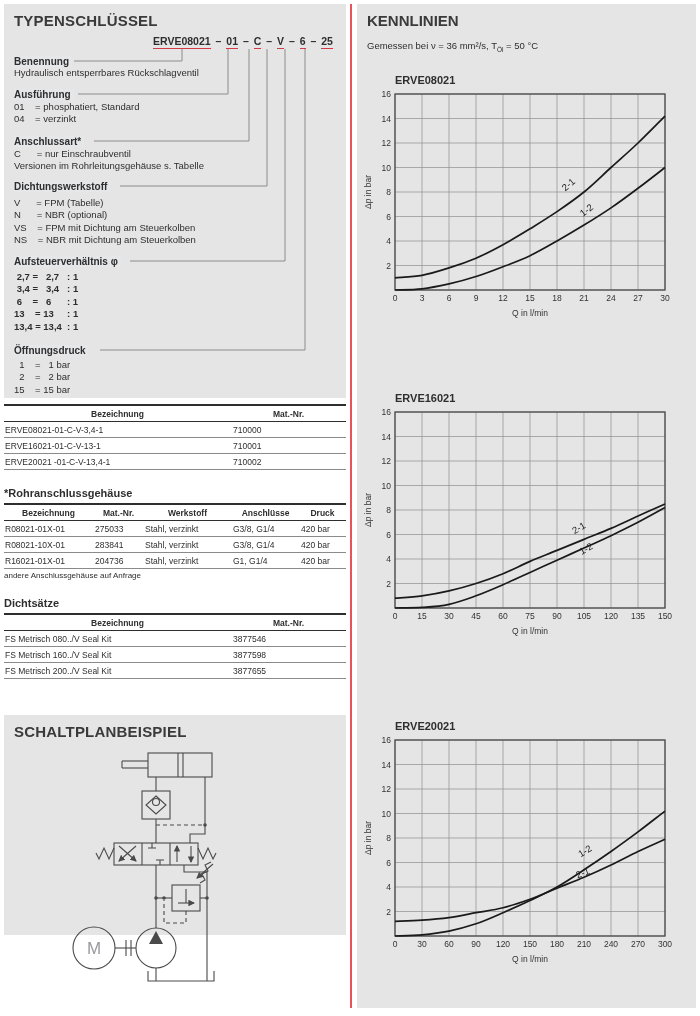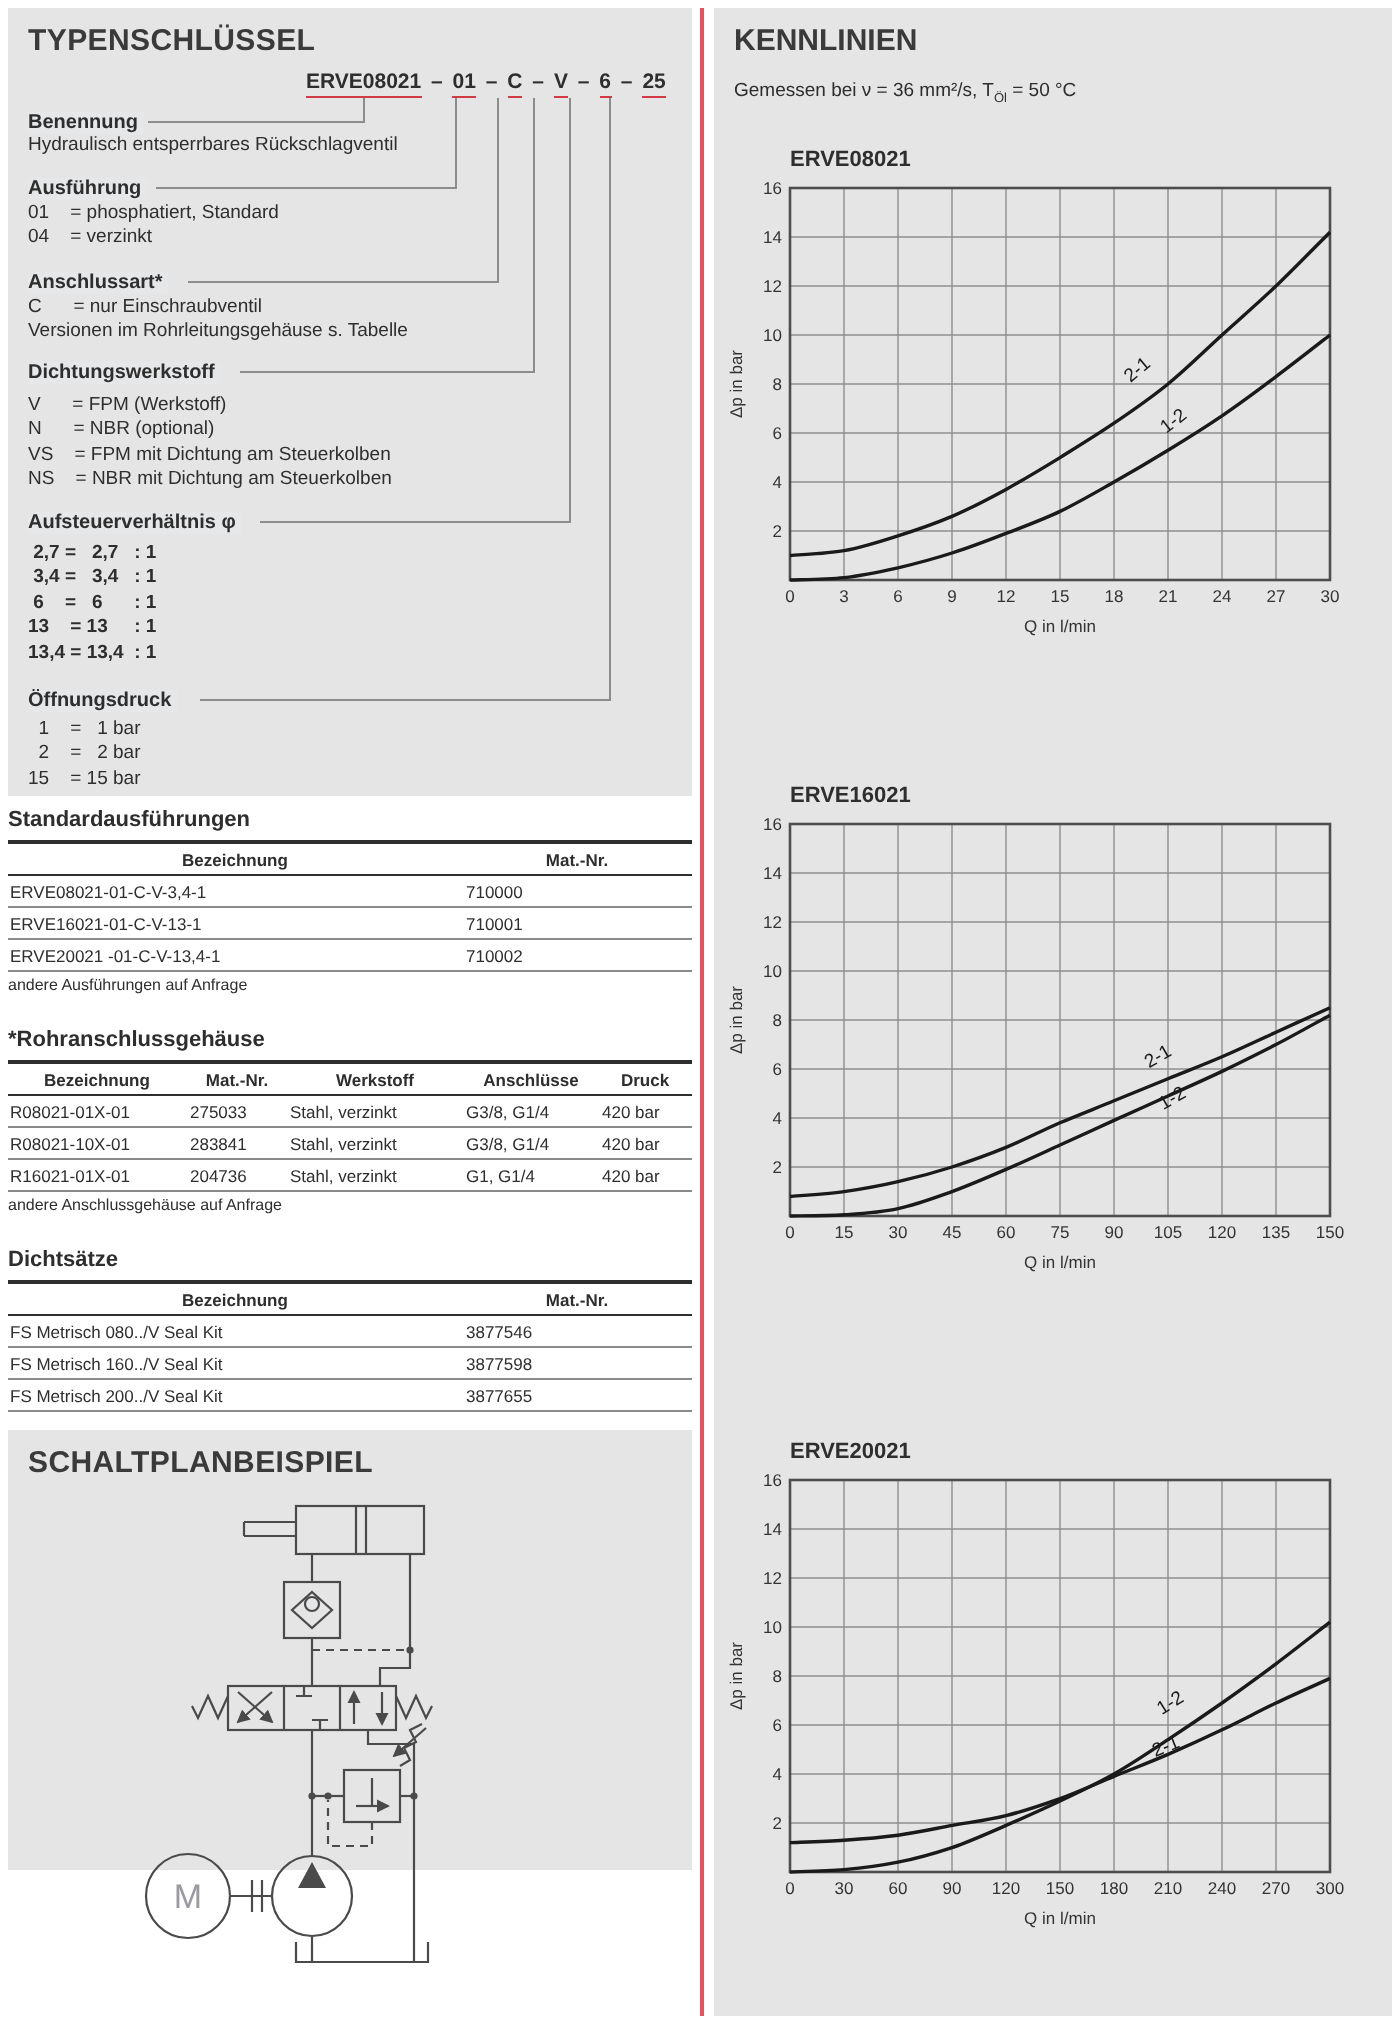--- a/index.html
+++ b/index.html
@@ -69,21 +69,21 @@
             <div class="tk-line">01    = phosphatiert, Standard</div>
             <div class="tk-line">04    = verzinkt</div>
           </div>
           <div class="tk-group tk-label" style="top: 132px;">Anschlussart*</div>
           <div class="tk-group" style="top: 144px;">
             <div class="tk-line">C      = nur Einschraubventil</div>
             <div class="tk-line">Versionen im Rohrleitungsgehäuse s. Tabelle</div>
           </div>
           <div class="tk-group tk-label" style="top: 177px;">Dichtungswerkstoff</div>
           <div class="tk-group" style="top: 193px;">
-            <div class="tk-line">V      = FPM (Werkstoff)</div>
+            <div class="tk-line">V      = FPM (Tabelle)</div>
             <div class="tk-line">N      = NBR (optional)</div>
             <div class="tk-line">VS    = FPM mit Dichtung am Steuerkolben</div>
             <div class="tk-line">NS    = NBR mit Dichtung am Steuerkolben</div>
           </div>
           <div class="tk-group tk-label" style="top: 252px;">Aufsteuerverhältnis φ</div>
           <div class="tk-group" style="top: 267px; font-weight: bold;">
             <div class="tk-line"> 2,7 =   2,7   : 1</div>
             <div class="tk-line"> 3,4 =   3,4   : 1</div>
             <div class="tk-line"> 6    =   6      : 1</div>
             <div class="tk-line">13    = 13     : 1</div>
@@ -93,21 +93,20 @@
           <div class="tk-group" style="top: 355px;">
             <div class="tk-line">  1    =   1 bar</div>
             <div class="tk-line">  2    =   2 bar</div>
             <div class="tk-line">15    = 15 bar</div>
           </div>
         </div>
     </div>
 
     <div id="tables">
         <div class="table-section">
-          <div class="table-title">Standardausführungen</div>
           <table class="tbl">
             <colgroup>
               <col style="width: 228px;">
               <col style="width: 114px;">
             </colgroup>
             <thead>
               <tr>
                 <th>Bezeichnung</th>
                 <th>Mat.-Nr.</th>
               </tr>
@@ -120,21 +119,20 @@
               <tr>
                 <td>ERVE16021-01-C-V-13-1</td>
                 <td>710001</td>
               </tr>
               <tr>
                 <td>ERVE20021 -01-C-V-13,4-1</td>
                 <td>710002</td>
               </tr>
             </tbody>
           </table>
-          <div class="footnote">andere Ausführungen auf Anfrage</div>
         </div>
         <div class="table-section">
           <div class="table-title">*Rohranschlussgehäuse</div>
           <table class="tbl">
             <colgroup>
               <col style="width: 90px;">
               <col style="width: 50px;">
               <col style="width: 88px;">
               <col style="width: 68px;">
               <col style="width: 46px;">

